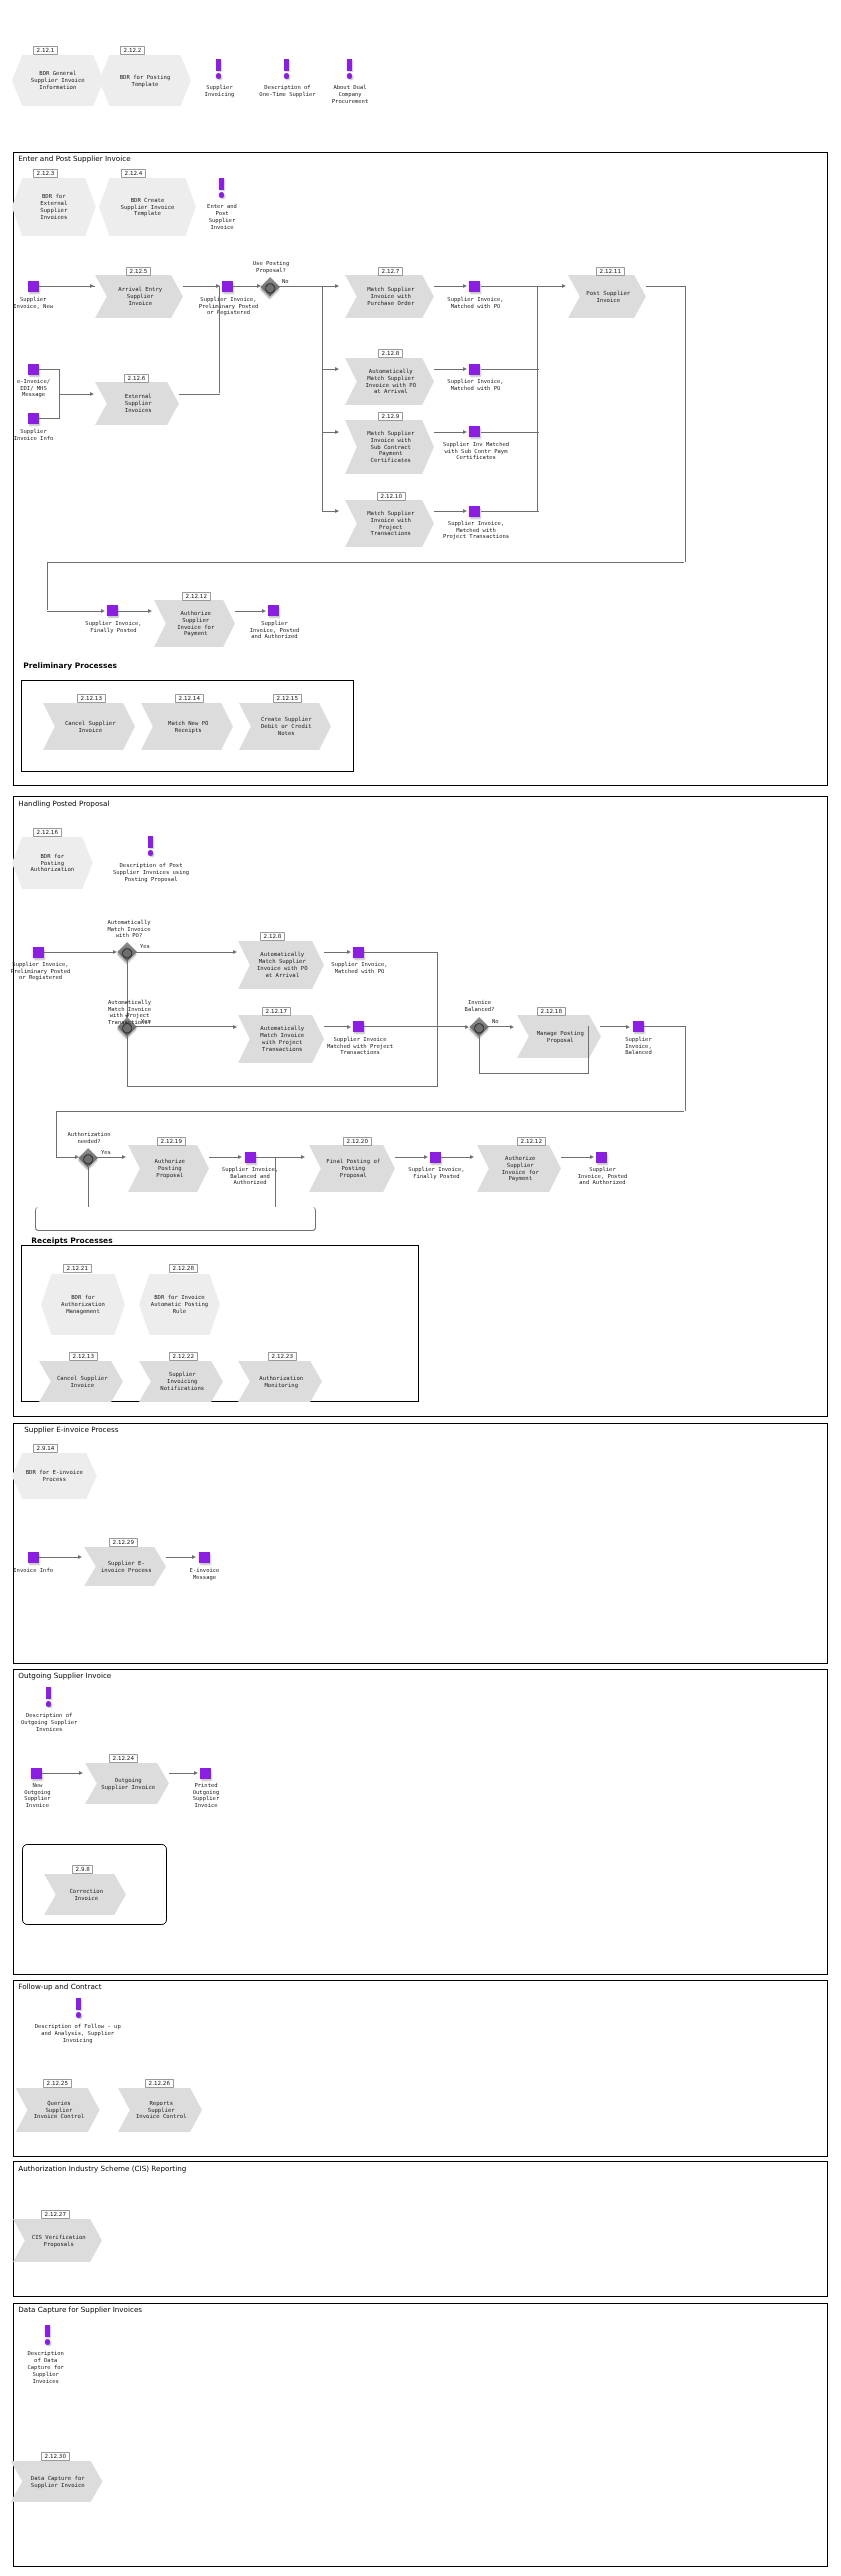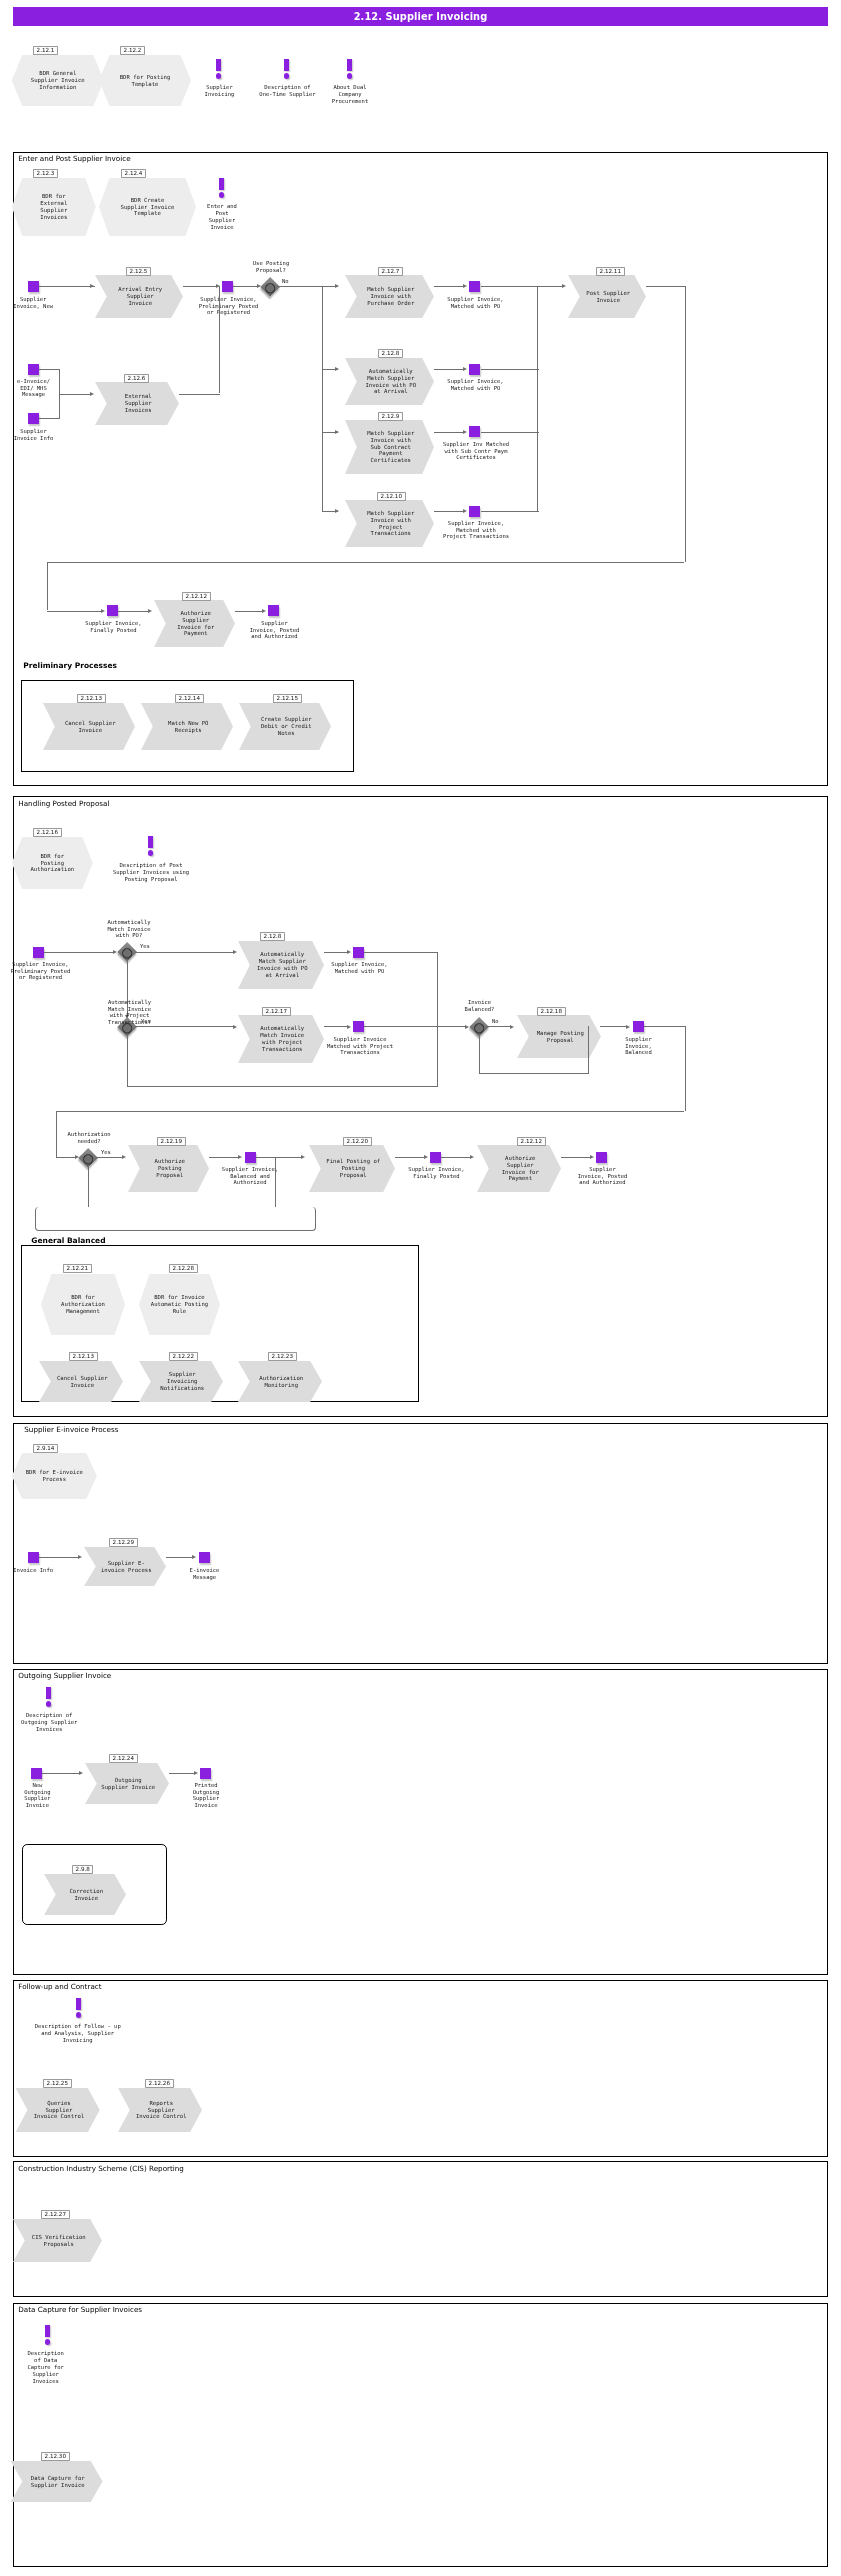--- a/index.html
+++ b/index.html
@@ -158,21 +158,20 @@
     border:0.7px solid #6f6f6f;
     border-radius:3.9px;
     background:transparent;
   }
 </style>
 </head>
 <body>
 
 <div class="page">
 
-  <div class="titlebar">2.12. Supplier Invoicing</div>
 
   <div class="idbadge" style="left:33px; top:46px;">2.12.1</div>
   <div class="hex" style="left: 11.8px; top: 55px; width: 92px; height: 51px; white-space: pre-line;">BDR General
 Supplier Invoice
 Information</div>
 
   <div class="idbadge" style="left:120px; top:46px;">2.12.2</div>
   <div class="hex" style="left: 99px; top: 55px; width: 92px; height: 51px; white-space: pre-line;">BDR for Posting
 Template</div>
 
@@ -526,21 +525,21 @@
 
   <div class="ln lnh" style="left:561px; top:1157px; width:30px;"></div>
   <div class="arrow" style="left:590px; top:1155px;"></div>
   <div class="ent" style="left:596px; top:1152px;"></div>
   <div class="ent-label" style="left: 571px; top: 1166px; width: 63px; white-space: pre-line;">Supplier
 Invoice, Posted
 and Authorized</div>
 
   <div class="rbox" style="left:35px; top:1207px; width:281px; height:23.5px; border-top:none;"></div>
 
-  <div class="frame-label bold" style="left:30px; top:1236px;">General Balanced</div>
+  <div class="frame-label bold" style="left:30px; top:1236px;">Receipts Processes</div>
   <div class="subframe" style="left:21px; top:1245px; width:398px; height:157px;"></div>
 
   <div class="idbadge" style="left:63px; top:1264px;">2.12.21</div>
   <div class="hex" style="left: 41px; top: 1274px; width: 84px; height: 61px; white-space: pre-line;">BDR for
 Authorization
 Management</div>
 
   <div class="idbadge" style="left:169px; top:1264px;">2.12.28</div>
   <div class="hex" style="left: 139px; top: 1274px; width: 81px; height: 61px; white-space: pre-line;">BDR for Invoice
 Automatic Posting
@@ -632,21 +631,21 @@
   <div class="chev" style="left: 15.7px; top: 2088px; width: 84px; height: 44px; white-space: pre-line;">Queries
 Supplier
 Invoice Control</div>
 
   <div class="idbadge" style="left:145px; top:2079px;">2.12.26</div>
   <div class="chev" style="left: 118px; top: 2088px; width: 84px; height: 44px; white-space: pre-line;">Reports
 Supplier
 Invoice Control</div>
 
   <div class="frame" style="left:13px; top:2161px; width:815px; height:136px;"></div>
-  <div class="frame-label" style="left:17px; top:2164px;">Construction Industry Scheme (CIS) Reporting</div>
+  <div class="frame-label" style="left:17px; top:2164px;">Authorization Industry Scheme (CIS) Reporting</div>
 
   <div class="idbadge" style="left:41px; top:2210px;">2.12.27</div>
   <div class="chev" style="left: 13px; top: 2219px; width: 89px; height: 43px; white-space: pre-line;">CIS Verification
 Proposals</div>
 
   <div class="frame" style="left:13px; top:2303px; width:815px; height:264px;"></div>
   <div class="frame-label" style="left:17px; top:2305px;">Data Capture for Supplier Invoices</div>
 
   <div class="info" style="left:38px; top:2325px;">
       <div class="bar"></div>

